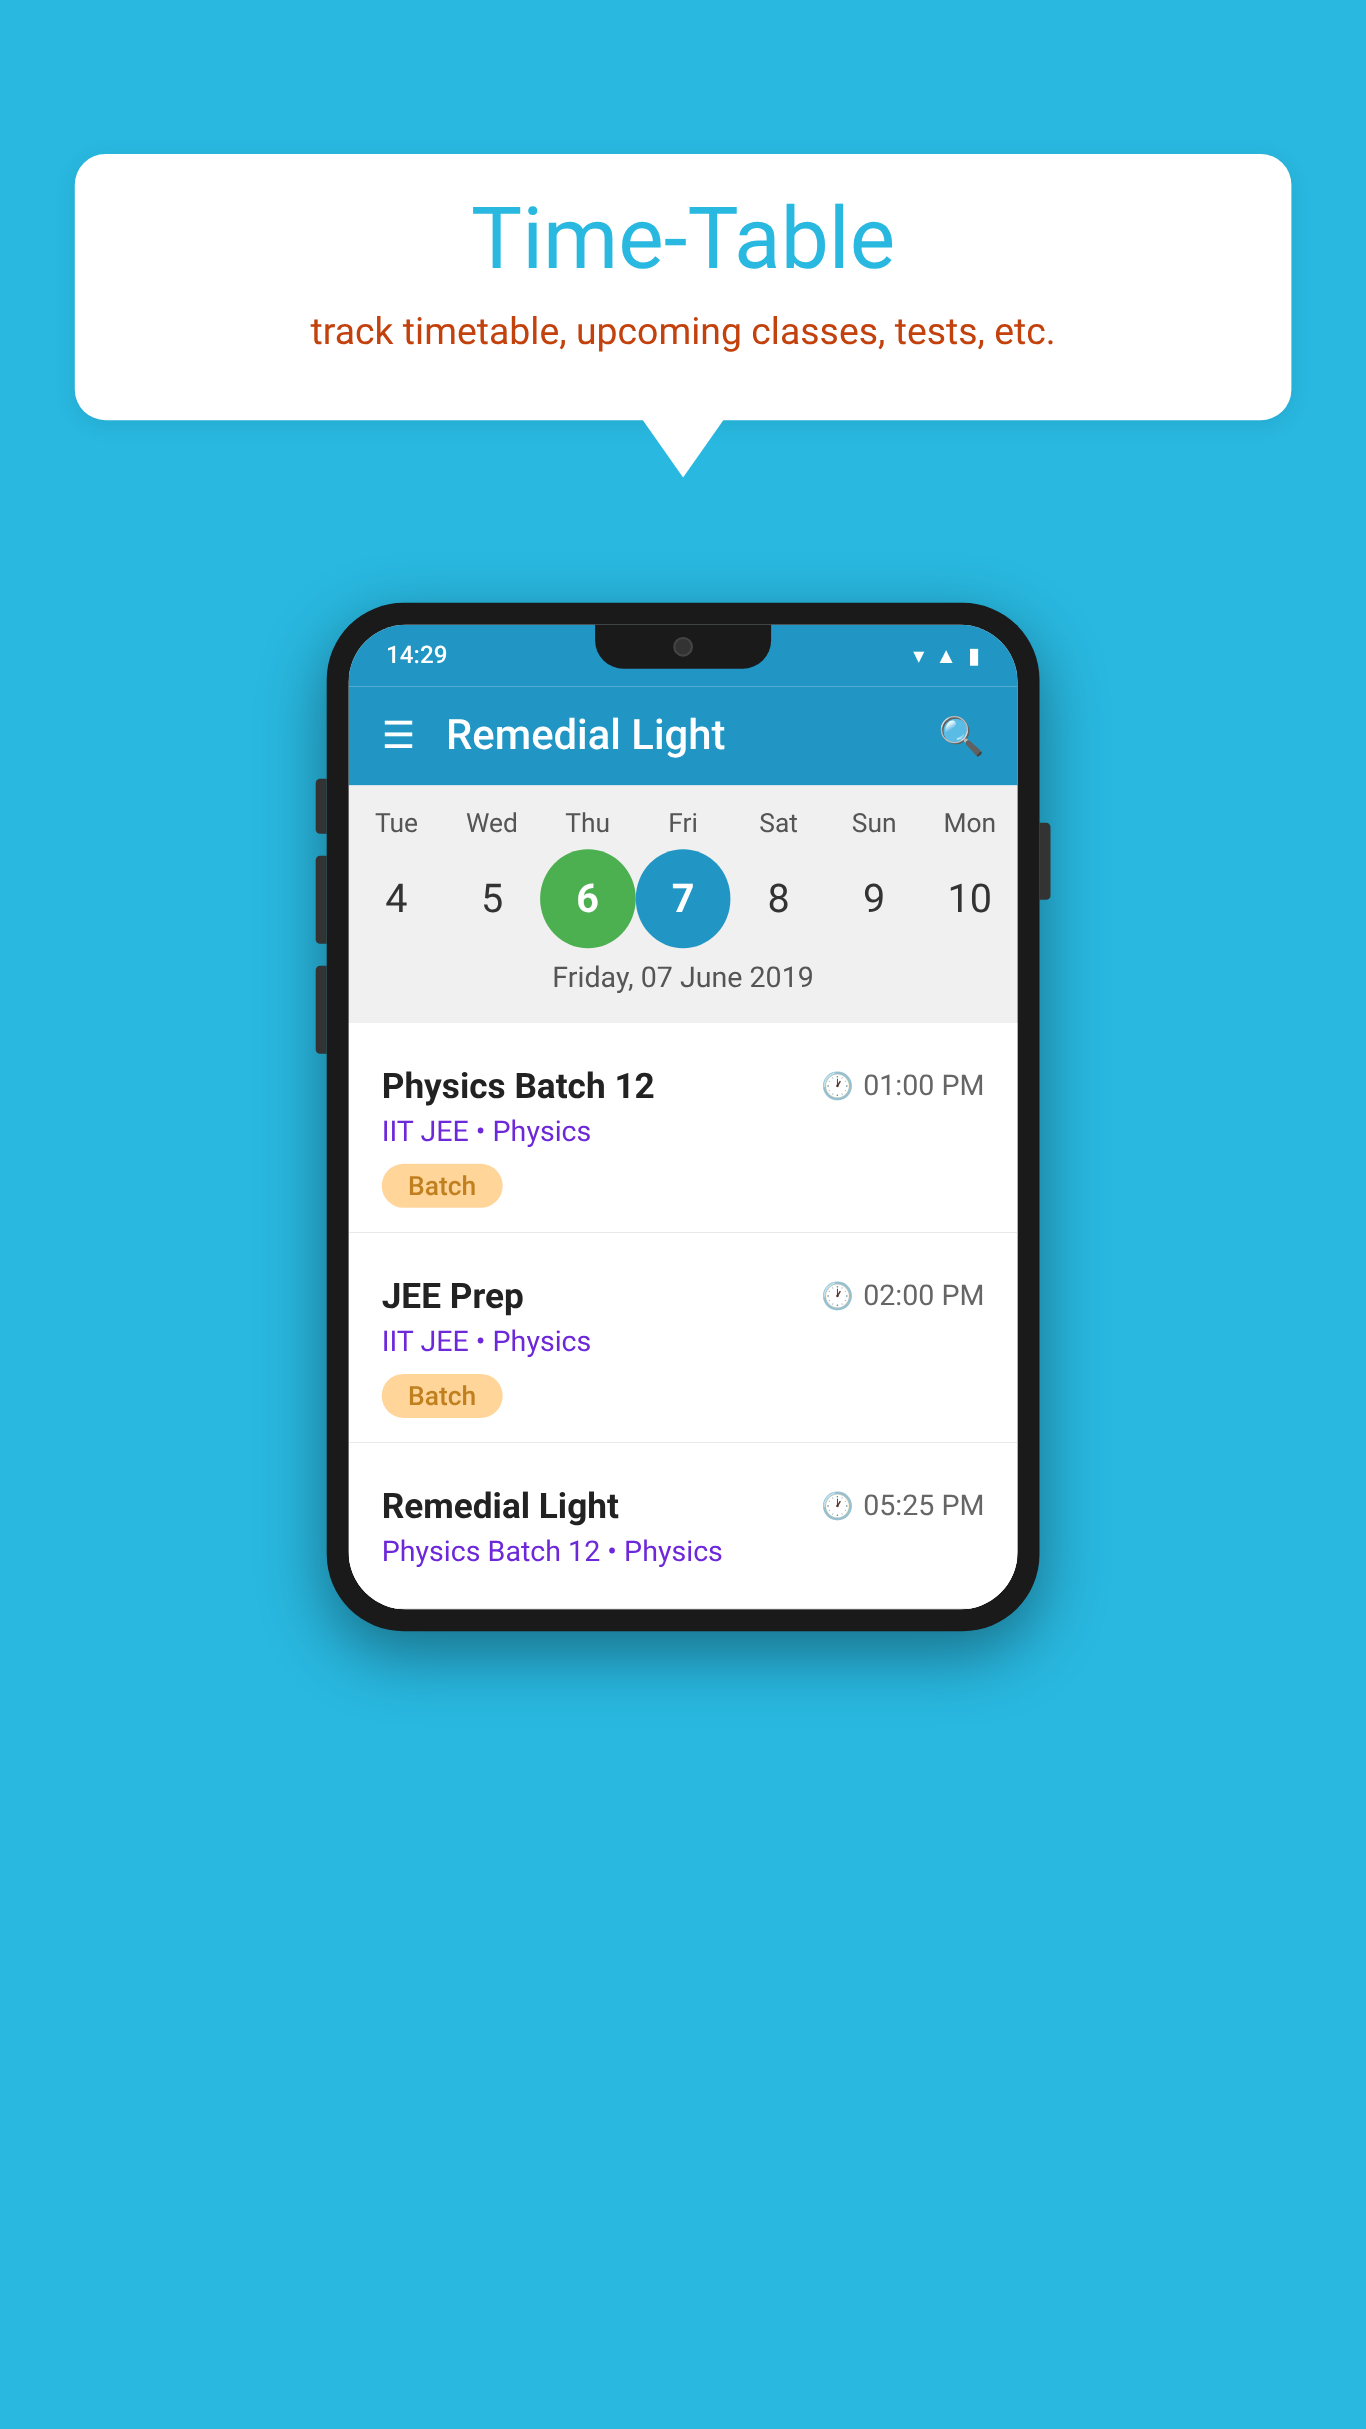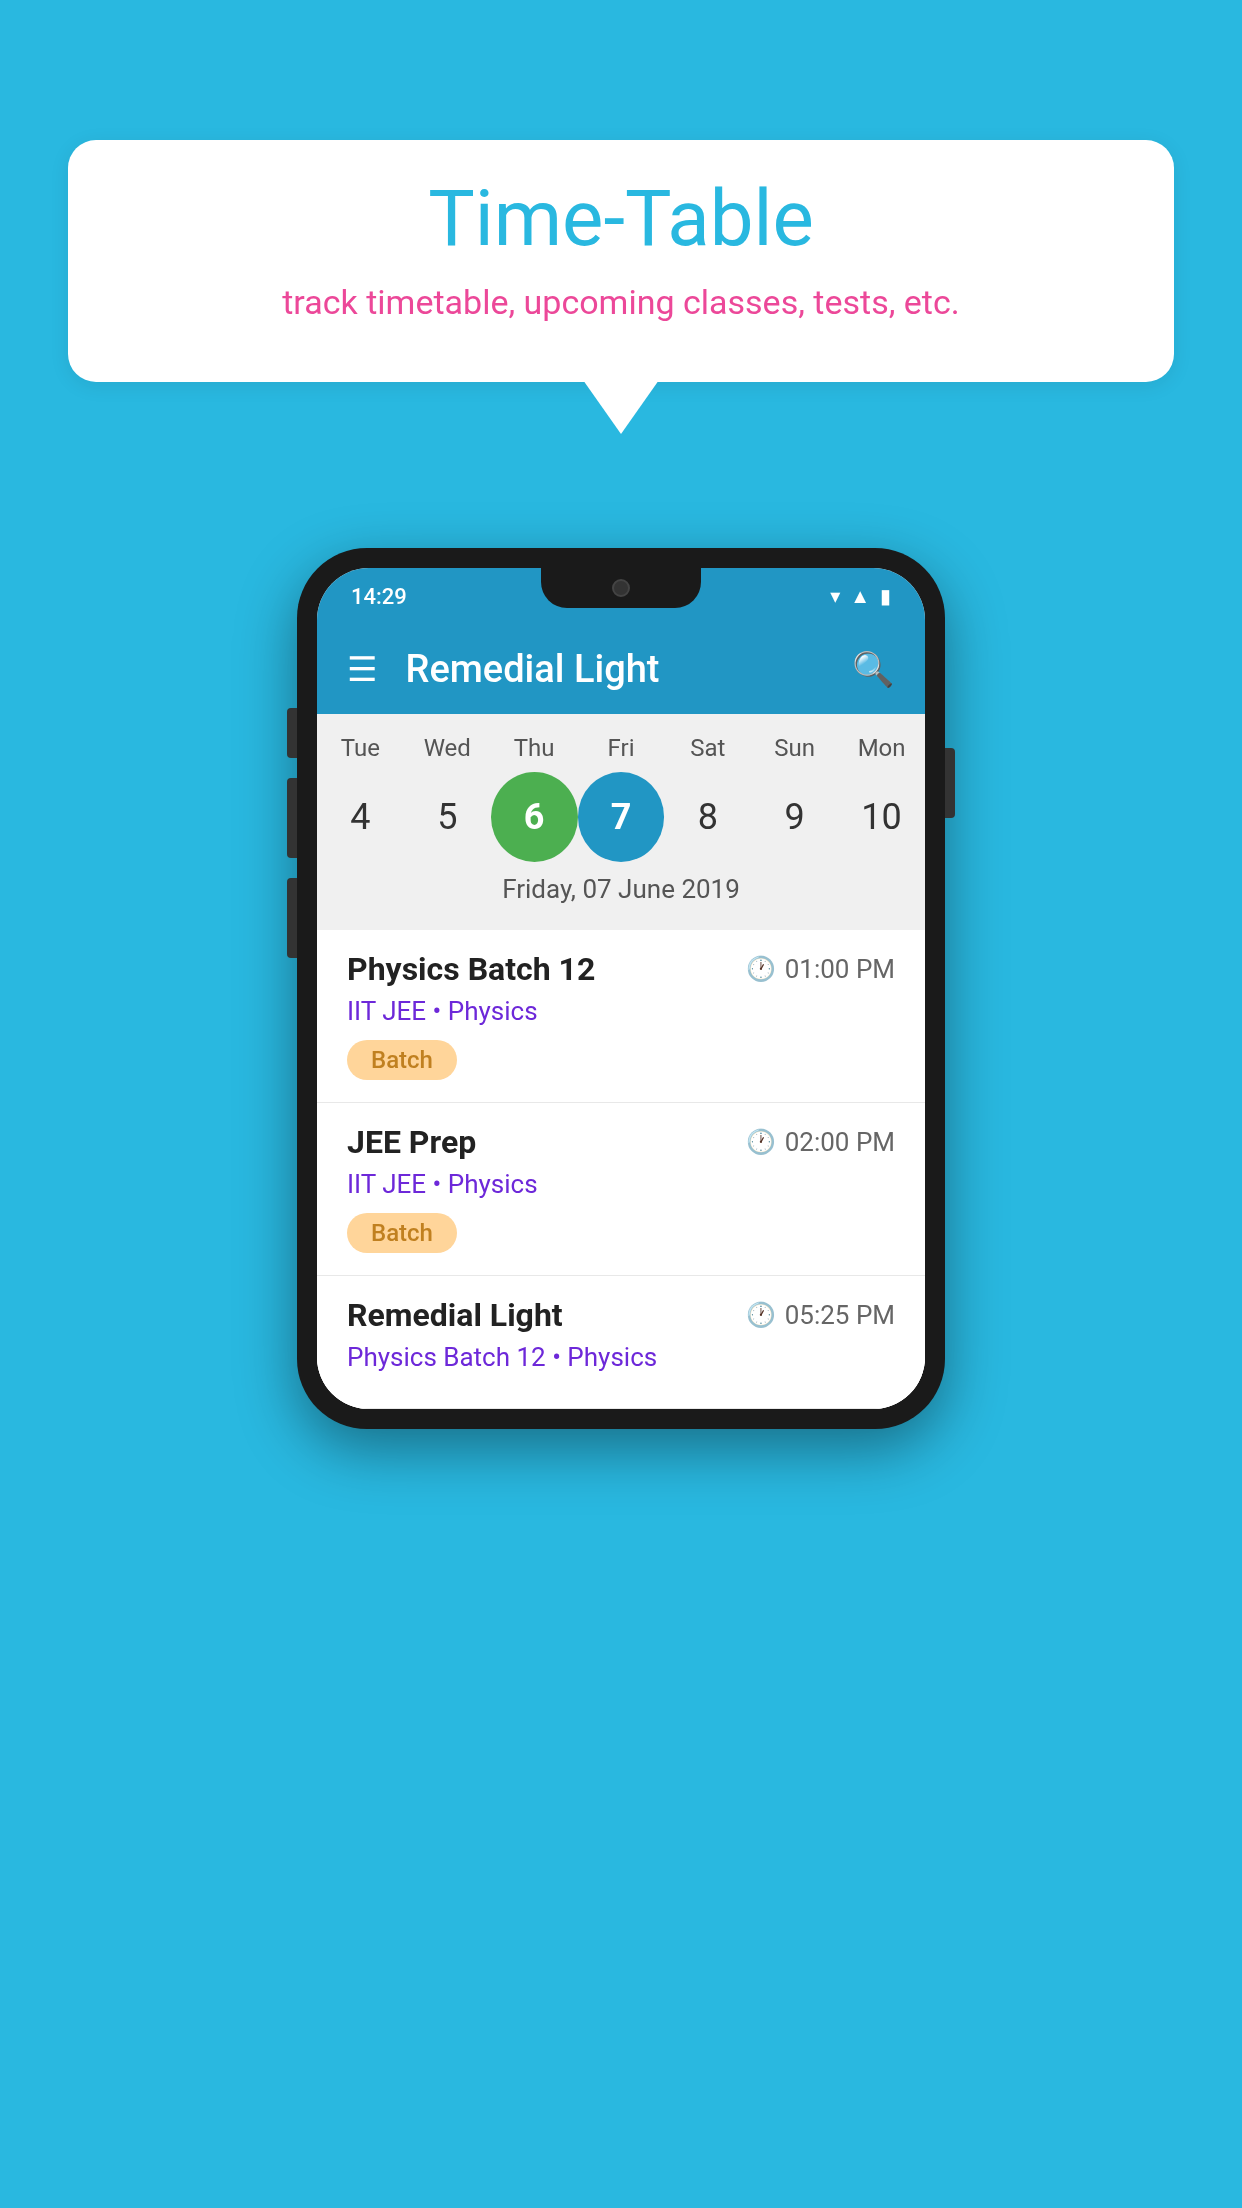--- a/index.html
+++ b/index.html
@@ -46,21 +46,21 @@
 
     .bubble-title {
       font-size: 78px;
       color: #29b8e0;
       font-weight: 400;
       margin-bottom: 18px;
     }
 
     .bubble-subtitle {
       font-size: 34px;
-      color: #ec4899;
+      color: #c2410c;
       font-weight: 400;
     }
 
     
     .phone-container {
       position: absolute;
       top: 548px;
       left: 50%;
       transform: translateX(-50%);
       width: 648px;
@@ -211,21 +211,21 @@
       padding: 12px 0 16px 0;
     }
 
     
     .schedule-list {
       background: white;
       overflow: hidden;
     }
 
     .schedule-item {
-      padding: 20px 30px 22px 30px;
+      padding: 38px 30px 22px 30px;
       border-bottom: 1px solid #e8e8e8;
       background: white;
     }
 
     .schedule-item-header {
       display: flex;
       align-items: center;
       justify-content: space-between;
       margin-bottom: 8px;
     }

